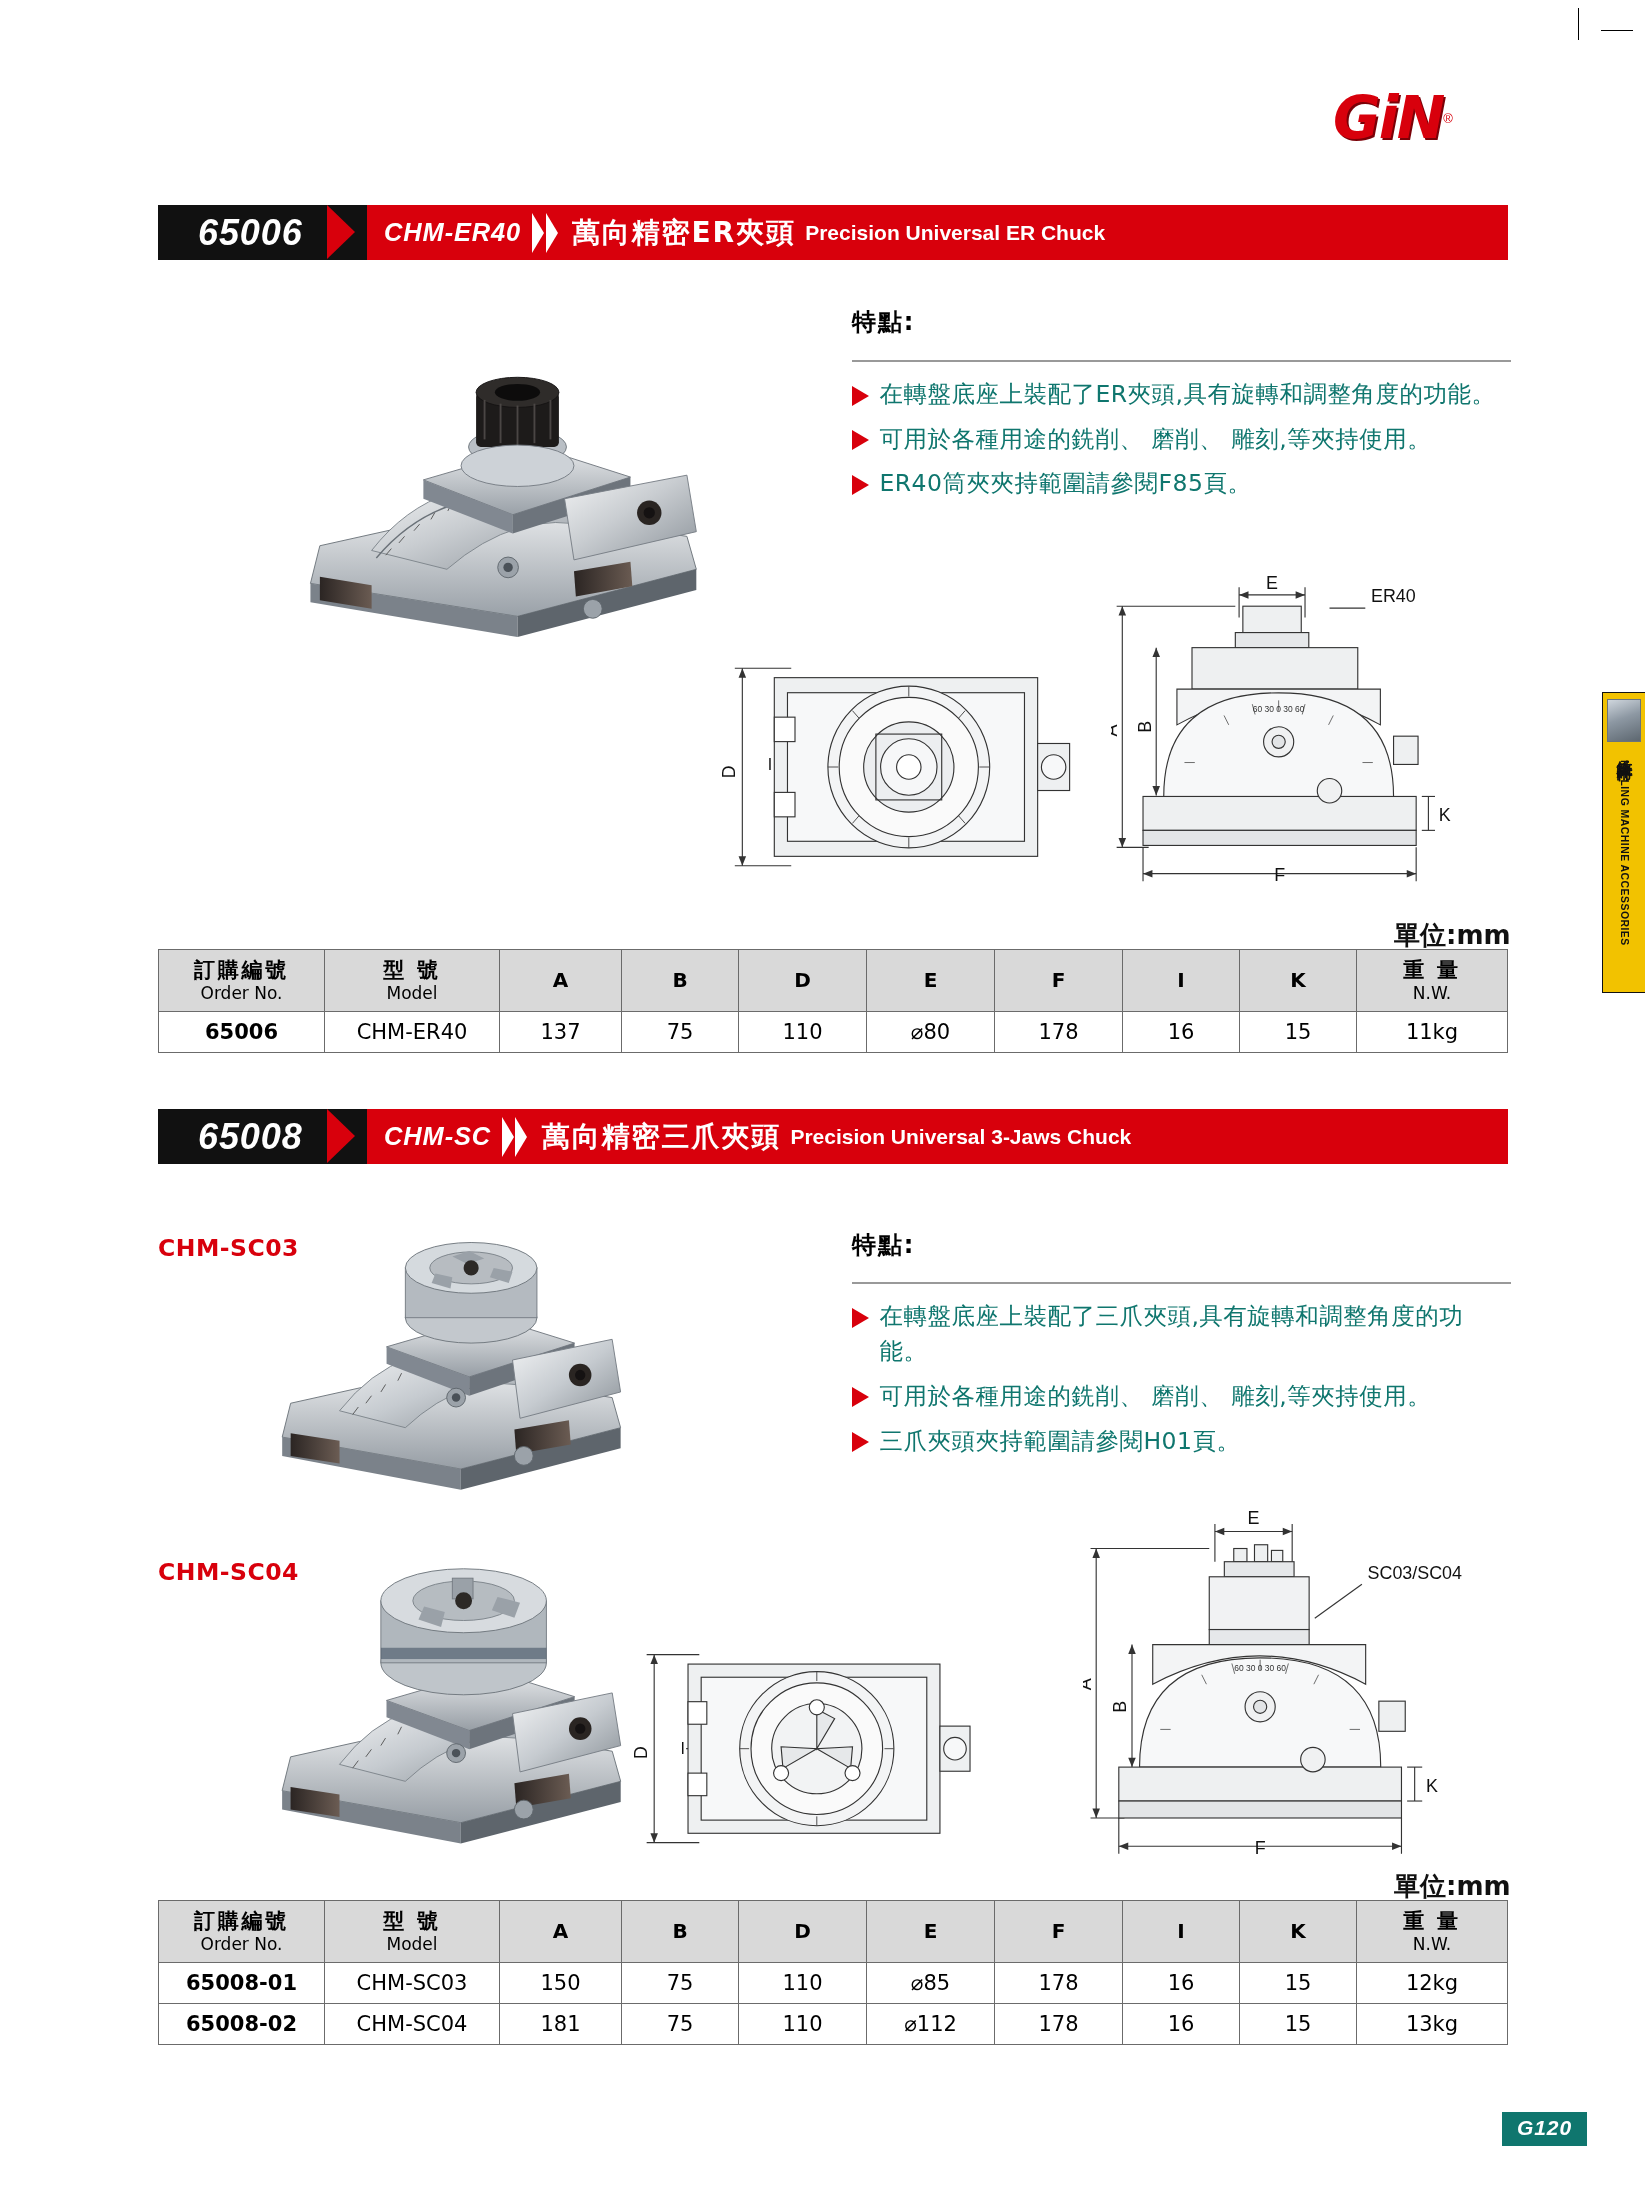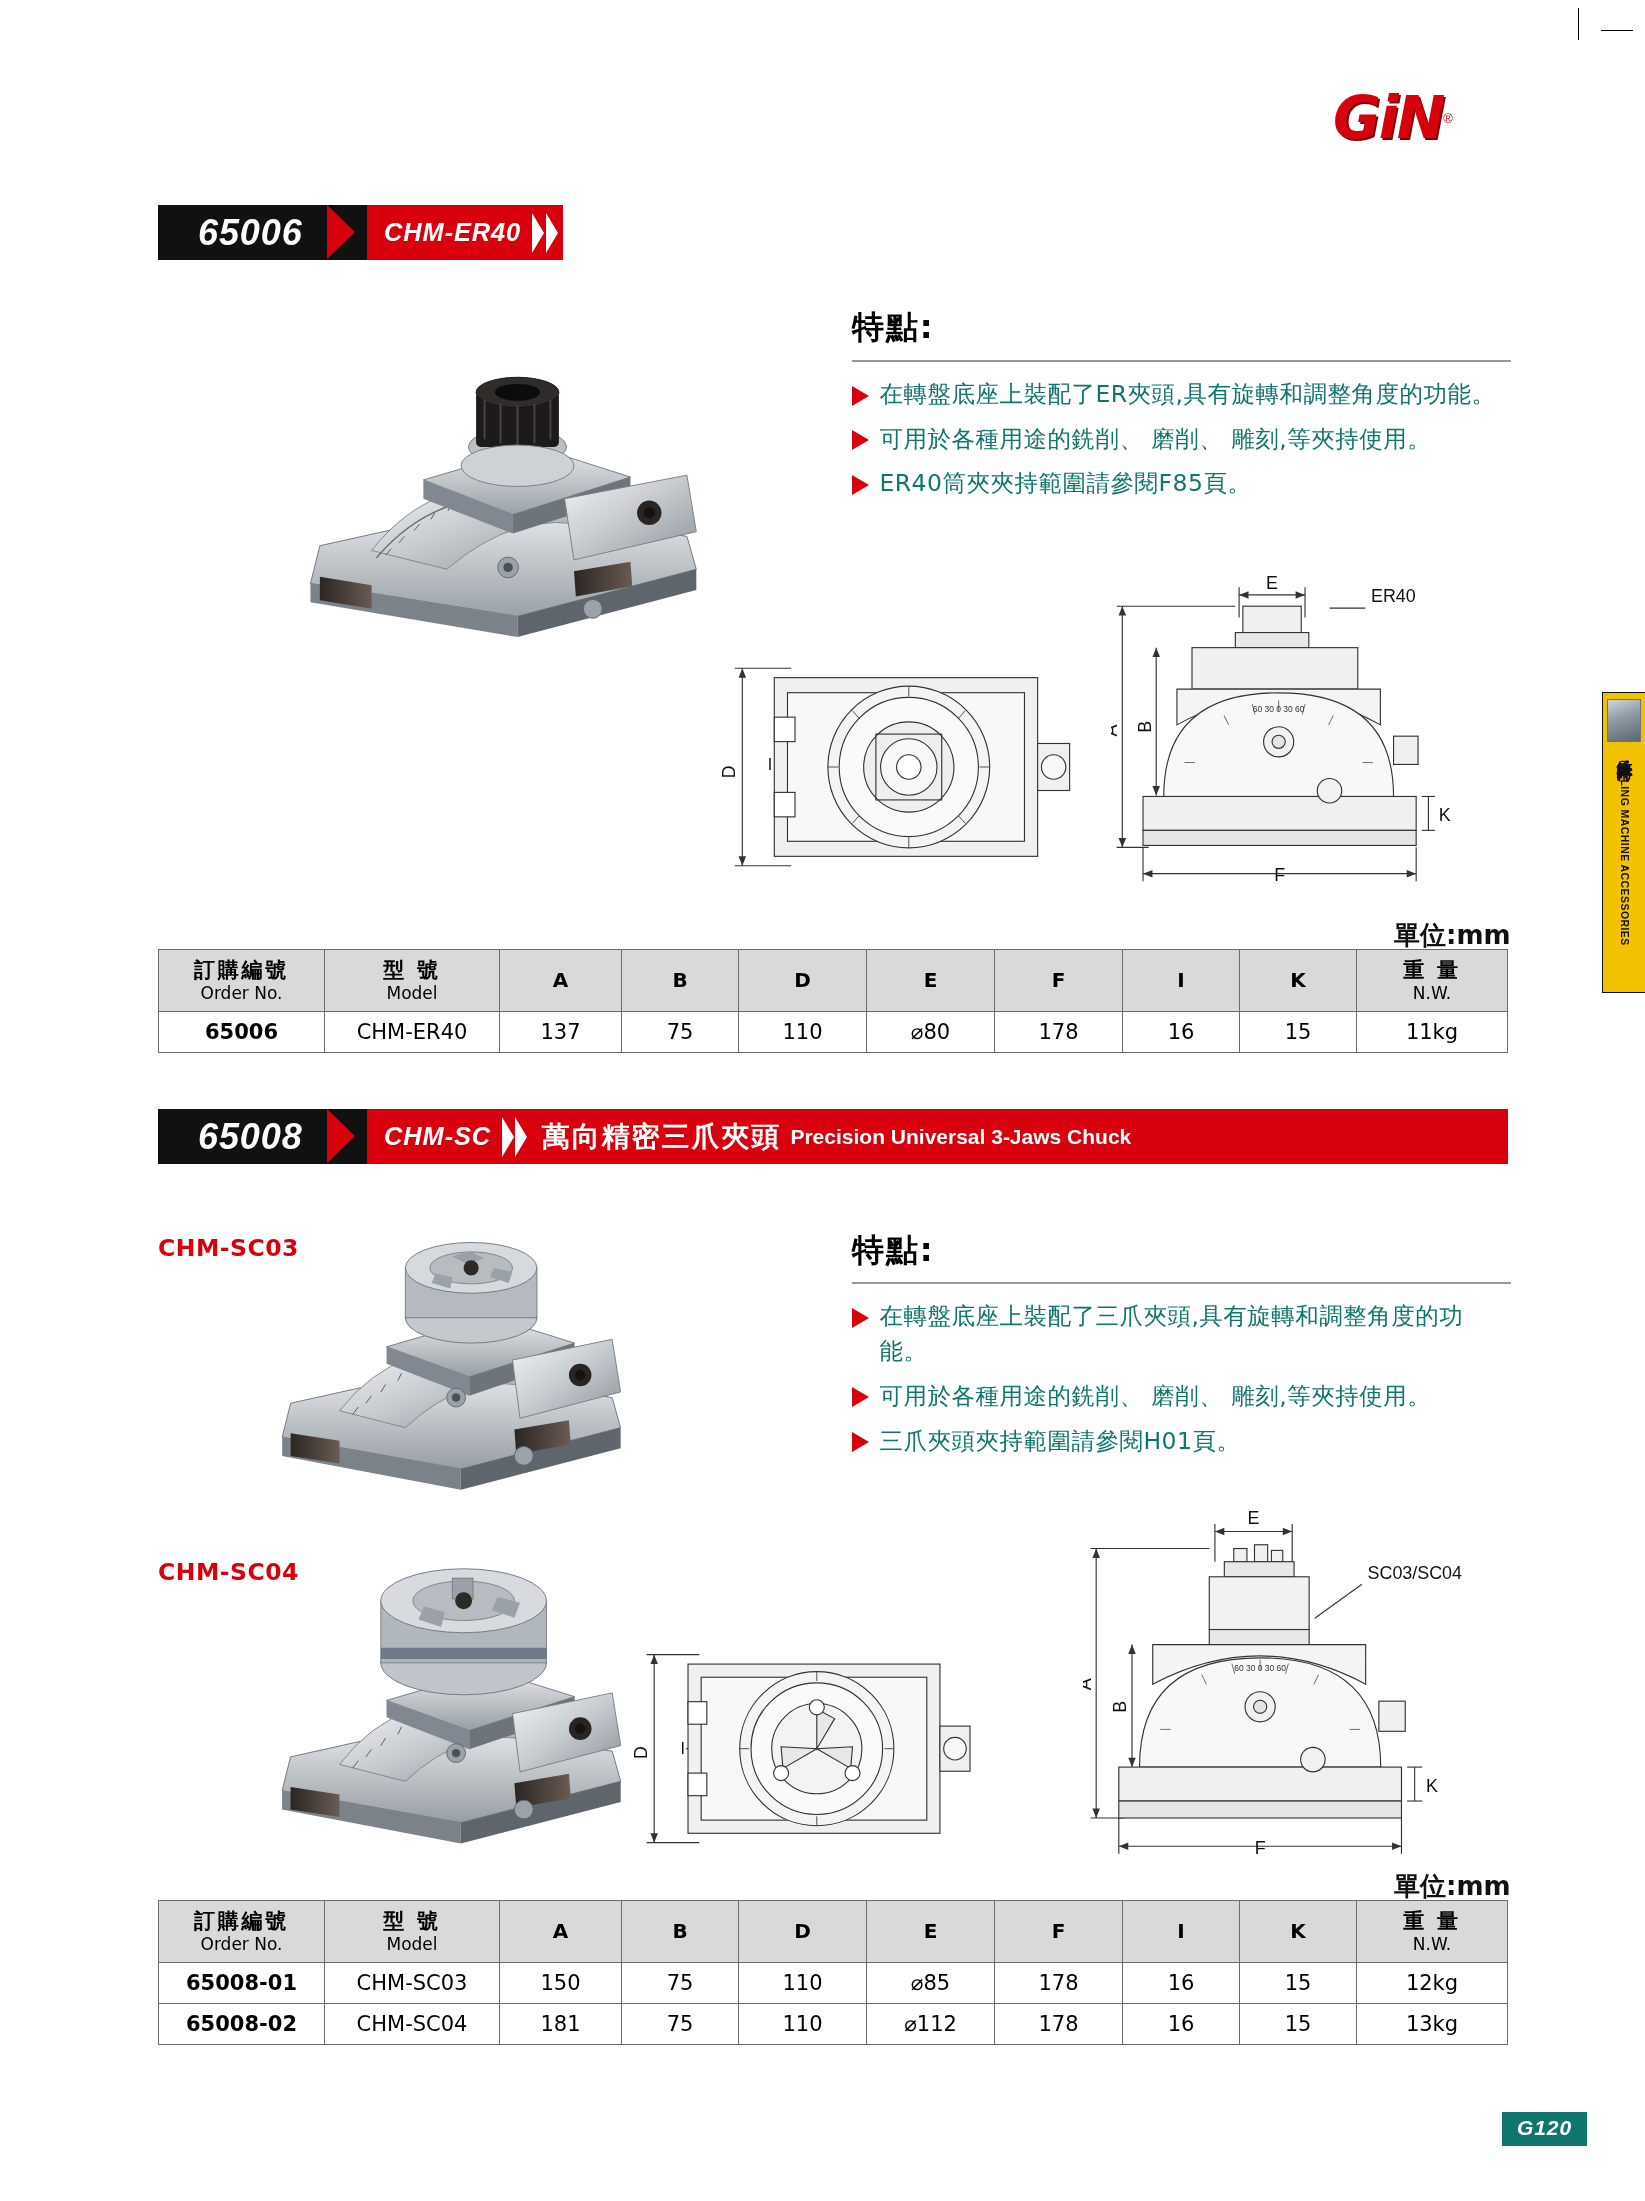--- a/index.html
+++ b/index.html
@@ -80,21 +80,21 @@
     font-size:28px; font-weight:bold; letter-spacing:1.9px;
   }
   .banner .en {
     font-size:21px; font-weight:bold; letter-spacing:0px;
   }
 
   
   .feat-title {
     position:absolute;
     font-family:"DejaVu Sans", sans-serif;
-    font-size:32px; font-weight:bold; color:#000; letter-spacing:1.9px;
+    font-size:24px; font-weight:bold; color:#000; letter-spacing:1.9px;
   }
   .feat-rule { position:absolute; height:1.9px; background:#999; }
   .feat-list { position:absolute; }
   .feat-item {
     display:flex; align-items:flex-start; margin-bottom:9.4px;
   }
   .feat-bullet {
     width:0; height:0; margin-top:8.5px; margin-right:10.4px; flex:none;
     border-left:17px solid #d8000c;
     border-top:10.4px solid transparent; border-bottom:10.4px solid transparent;
@@ -189,20 +189,24 @@
   <div class="logo">
     <span class="logo-text">GiN</span>
       <span class="logo-r">®</span>
   </div>
 
   <div class="banner" style="top:205px;">
     <div class="num">65006</div>
     <div class="arrow1"></div>
     <div class="mid">CHM-ER40</div>
     <div class="chev"></div>
+    <div class="names">
+      <span class="cn">萬向精密ER夾頭</span>
+      <span class="en">Precision Universal ER Chuck</span>
+    </div>
   </div>
 
   <div class="feat-title" style="left:852px; top:306px;">特點:</div>
   <div class="feat-rule" style="left:852px; top:360px; width:659px;"></div>
   <div class="feat-list" style="left:852px; top:377px; width:659px;">
     <div class="feat-item">
       <div class="feat-bullet"></div>
       <div class="feat-text">在轉盤底座上裝配了ER夾頭,具有旋轉和調整角度的功能。</div>
     </div>
     <div class="feat-item">

